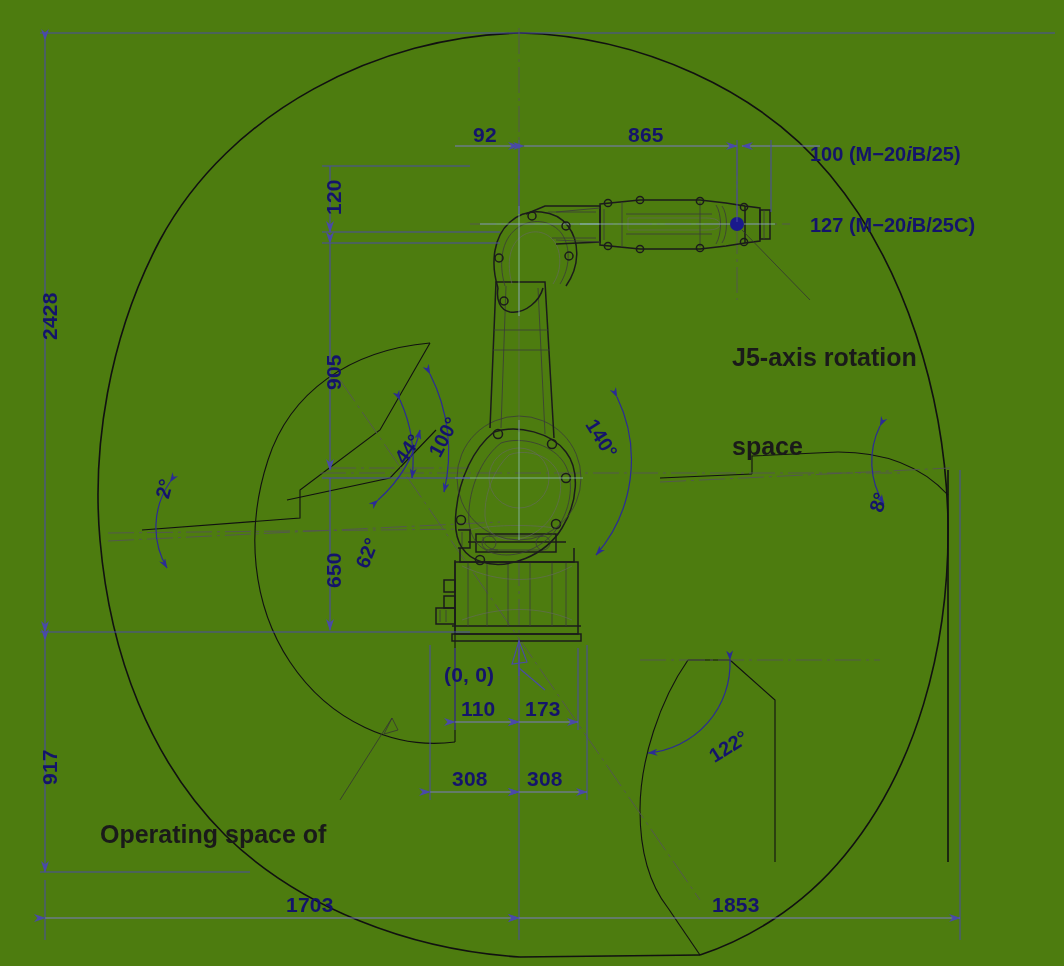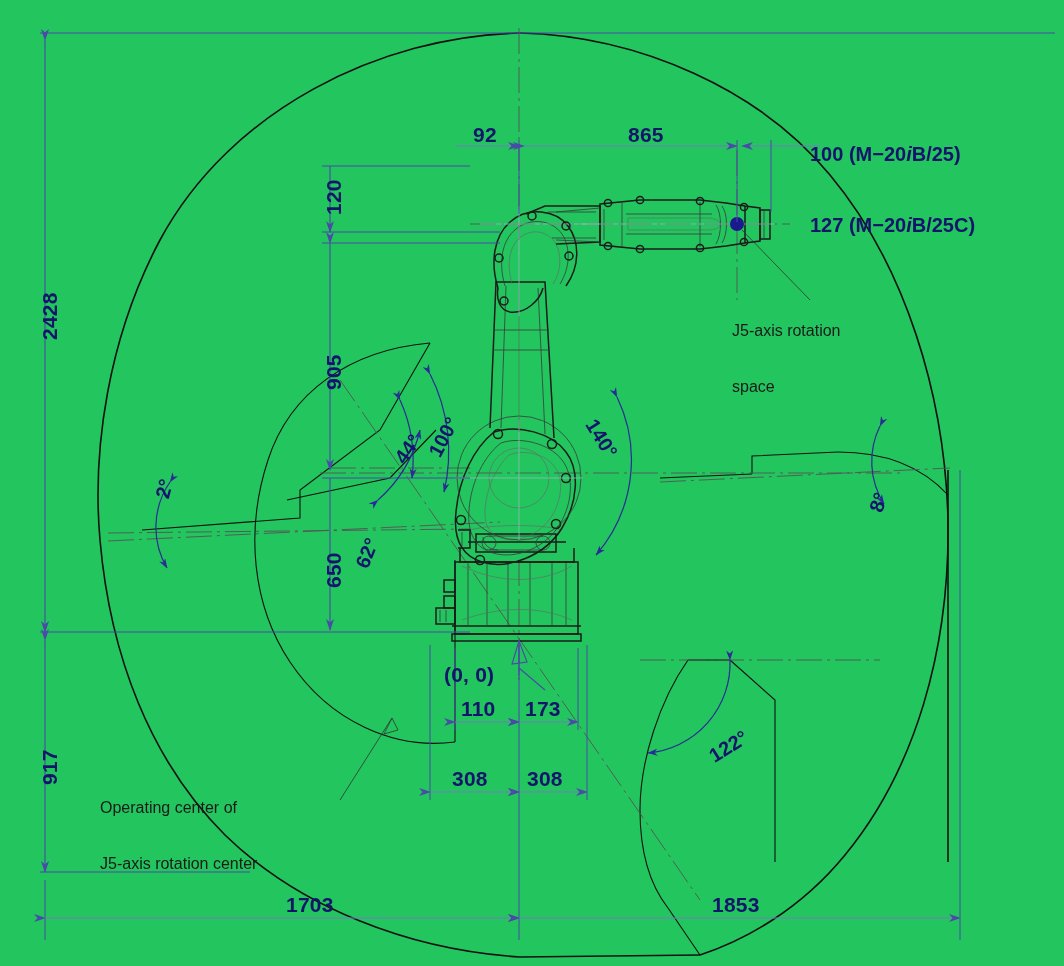--- a/index.html
+++ b/index.html
@@ -9,21 +9,21 @@
     background: #ffffff;
   }
   body {
     font-family: "Liberation Sans", sans-serif;
     color: #1a1a6e;
   }
   #drawing {
     position: relative;
     width: 1064px;
     height: 966px;
-    background: #22c55e;
+    background: #4d7c0f;
     overflow: hidden;
   }
   #drawing svg {
     position: absolute;
     left: 0;
     top: 0;
   }
   
   .outline    { fill: none; stroke: #111111; stroke-width: 1.6; }
   .outline-th { fill: none; stroke: #111111; stroke-width: 1.1; }
@@ -43,21 +43,21 @@
   
   .txt {
     position: absolute;
     white-space: pre;
     color: #14146b;
     font-family: "Liberation Sans", sans-serif;
     line-height: 1.18;
   }
   .dimtxt  { font-size: 21px; font-weight: 700; letter-spacing: .2px; }
   .angtxt  { font-size: 20px; font-weight: 700; }
-  .notetxt { font-size: 16px; font-weight: 400; color: #1a1a1a; }
+  .notetxt { font-size: 25px; font-weight: 700; color: #1a1a1a; }
   .cfgtxt  { font-size: 20px; font-weight: 700; }
   .cfgtxt i { font-style: italic; }
   .rot90   { transform-origin: 0 0; transform: rotate(-90deg); }
 </style>
 </head>
 <body>
 
 <div id="drawing">
 
 <svg width="1064" height="966" viewBox="0 0 1064 966">
@@ -390,17 +390,16 @@
 <div class="txt angtxt" style="left:865px; top:508px; transform:rotate(-72deg); transform-origin:0 0;">8°</div>
 
 <div class="txt angtxt" style="left:705px; top:748px; transform:rotate(-32deg); transform-origin:0 0;">122°</div>
 
 <div class="txt notetxt" style="left:732px; top:284px;">
   <div>J5-axis rotation</div>
   <div>space</div>
 </div>
 
 <div class="txt notetxt" style="left:100px; top:761px;">
-  <div>Operating center of</div>
-  <div>J5-axis rotation center</div>
+  <div>Operating space of</div>
 </div>
 
 </div>
 
 </body></html>

